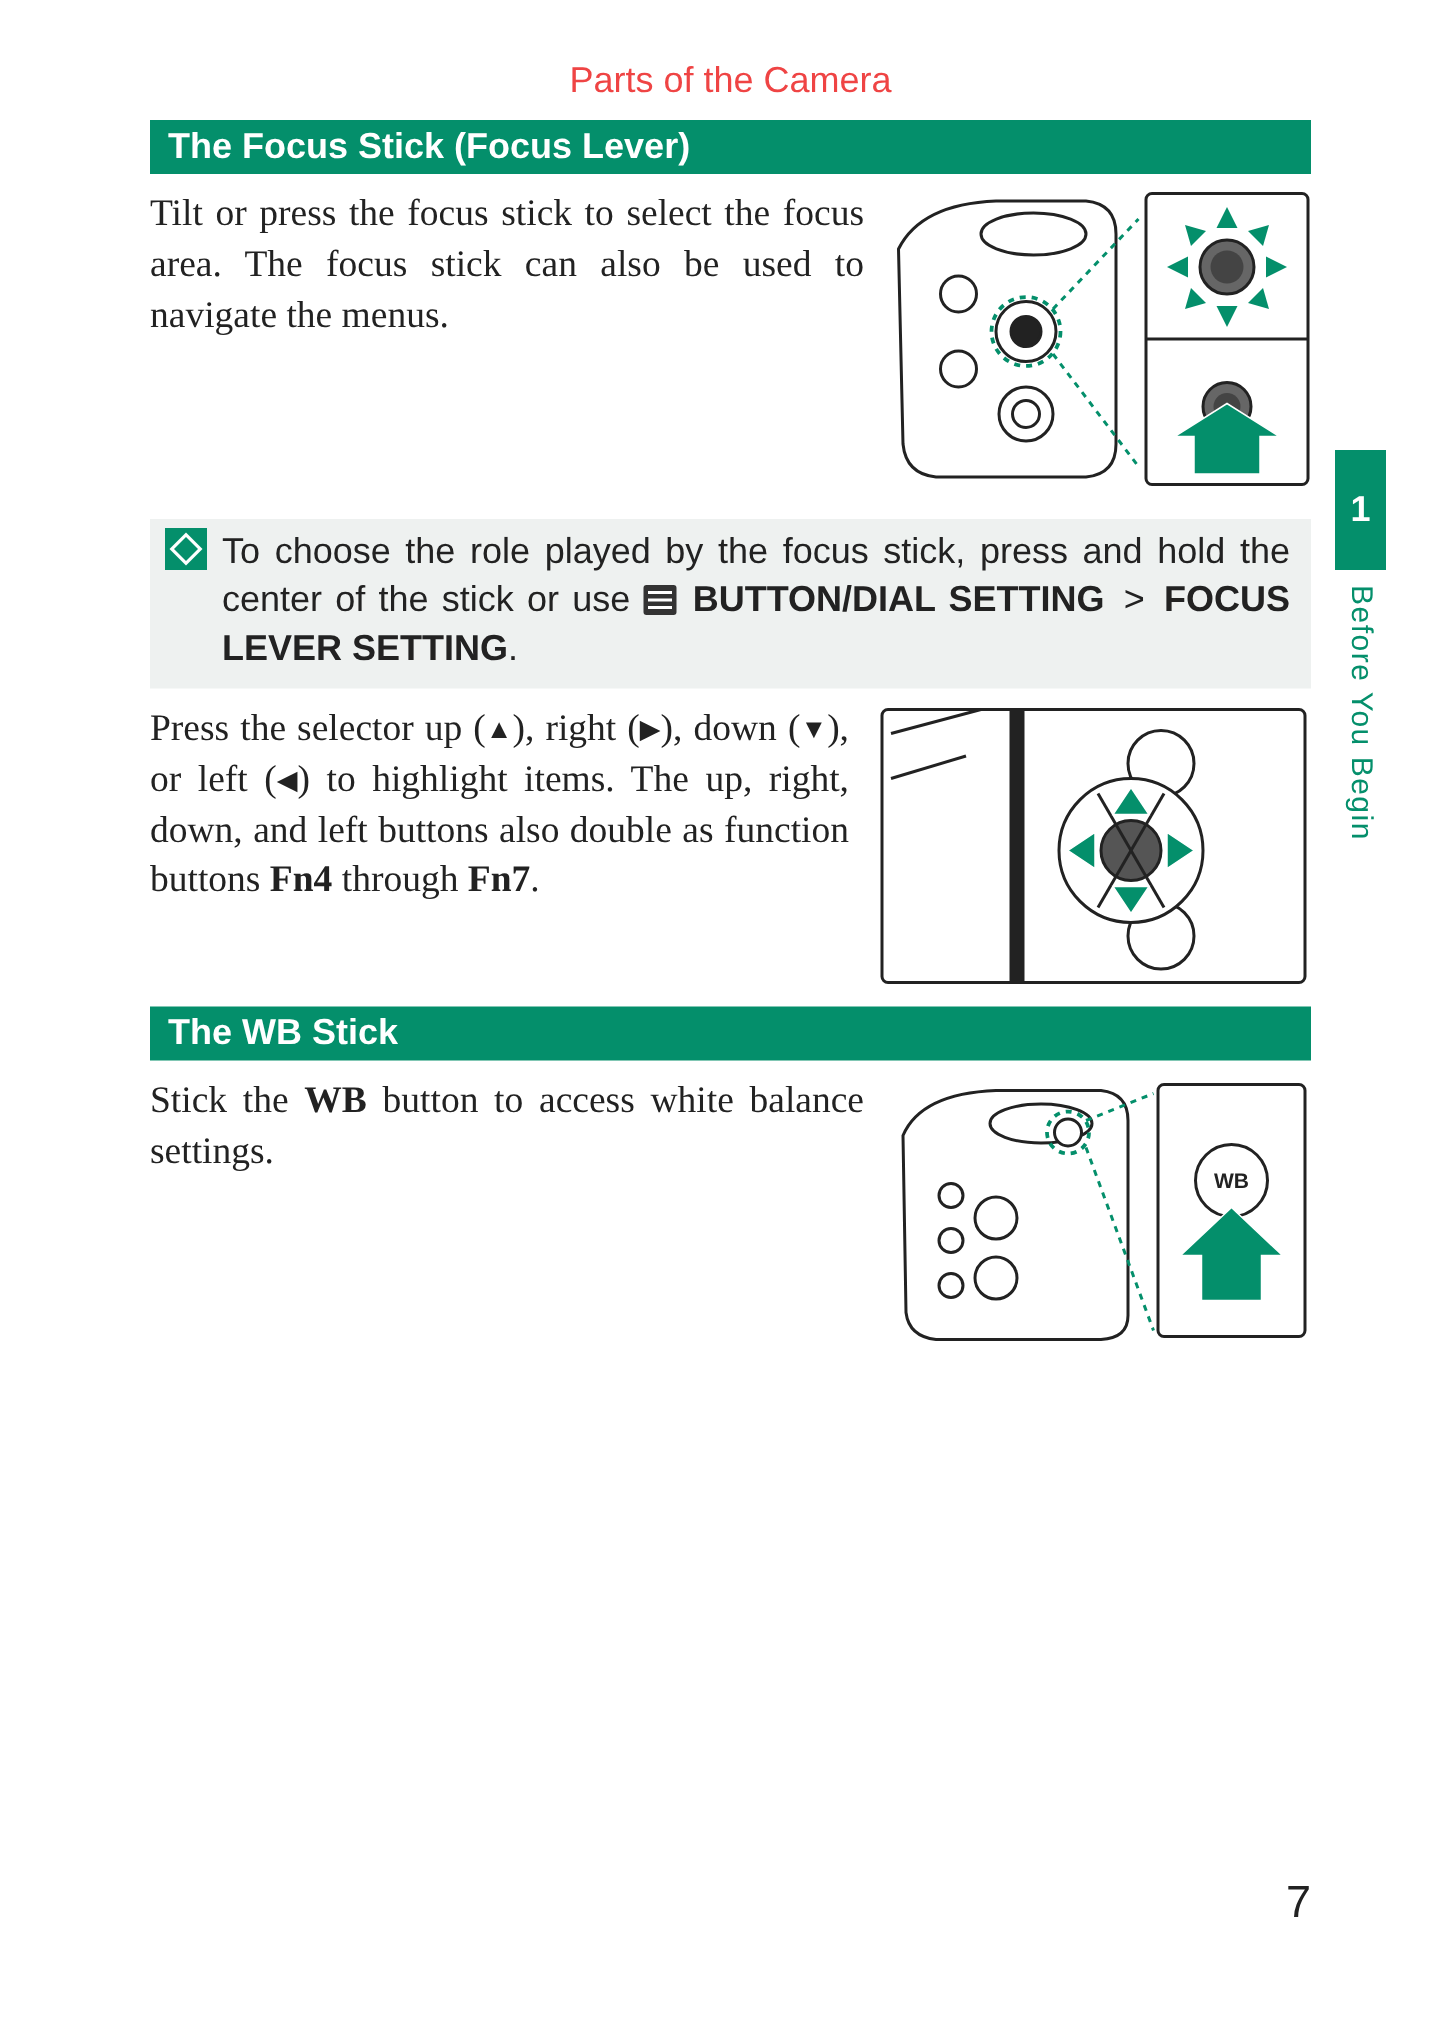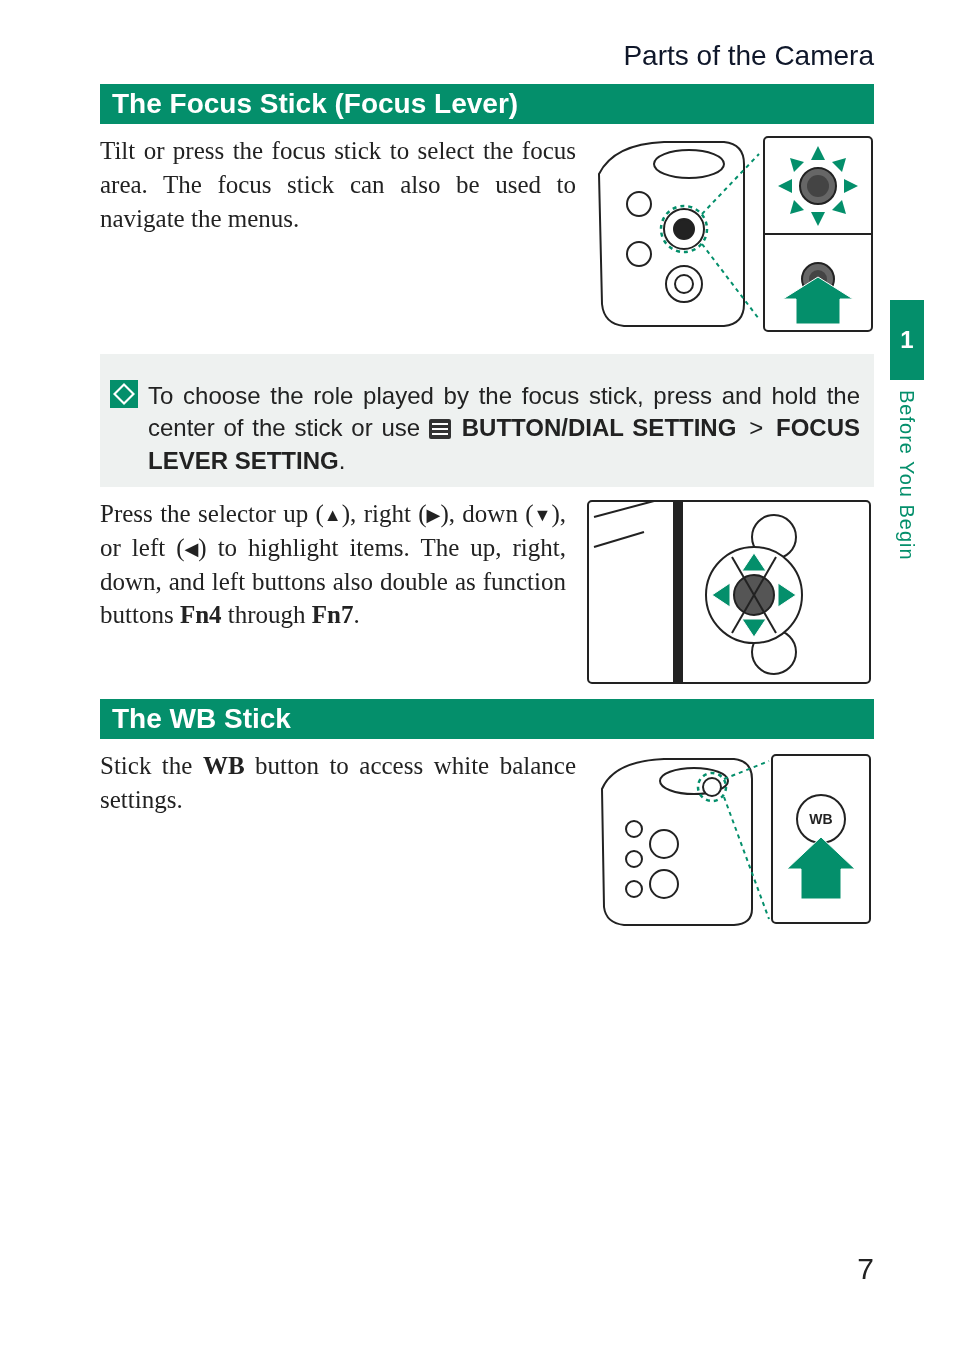--- a/index.html
+++ b/index.html
@@ -1,23 +1,23 @@
 <!DOCTYPE html>
 <html><head>
 <meta charset="utf-8">
 <style>
   * { box-sizing: border-box; margin: 0; padding: 0; }
   html, body { width: 954px; height: 1346px; font-family: "Segoe UI", "Helvetica Neue", Arial, sans-serif; background: #fff; color: #222; }
   .page { position: relative; width: 954px; height: 1346px; padding: 40px 80px 60px 100px; }
-  .crumb { text-align: right; color: #0f172a; font-size: 28px; margin-bottom: 10px; }
-  .section-header { background: #048f6b; color: #fff; font-weight: 700; font-size: 28px; padding: 4px 12px; margin-top: 12px; }
+  .crumb { text-align: center; color: #ef4444; font-size: 24px; margin-bottom: 10px; }
+  .section-header { background: #048f6b; color: #fff; font-weight: 700; font-size: 24px; padding: 4px 12px; margin-top: 12px; }
   .blk { display: flex; gap: 18px; margin-top: 10px; }
   .blk .txt { flex: 1; font-size: 25px; line-height: 1.35; text-align: justify; font-family: Liberation Serif, serif; }
   .blk .fig { flex: 0 0 auto; }
-  .note { background: #eef1f0; padding: 26px 14px 10px 10px; margin-top: 20px; display: flex; gap: 10px; }
+  .note { background: #eef1f0; padding: 6px 14px 10px 10px; margin-top: 20px; display: flex; gap: 10px; }
   .note .icon { flex: 0 0 28px; }
   .note .ntext { flex: 1; font-size: 24px; line-height: 1.35; text-align: justify; }
   .sidebar-tab { position: absolute; right: 30px; top: 300px; width: 34px; height: 80px; background: #048f6b; color: #fff; font-size: 24px; font-weight: 700; display: flex; align-items: center; justify-content: center; }
   .sidebar-text { position: absolute; right: 36px; top: 390px; writing-mode: vertical-rl; color: #048f6b; font-size: 20px; letter-spacing: 1px; }
   .page-num { position: absolute; right: 80px; bottom: 60px; font-size: 30px; }
   .bold { font-weight: 700; }
   .glyph-tri { display: inline-block; font-size: 18px; vertical-align: 1px; }
   .menu-icon { display: inline-block; width: 22px; height: 20px; background: #333; position: relative; vertical-align: -3px; margin-right: 2px; border-radius: 2px; }
   .menu-icon::before { content: ""; position: absolute; left: 3px; top: 4px; width: 16px; height: 2px; background: #fff; box-shadow: 0 5px 0 #fff, 0 10px 0 #fff; }
   .gt { padding: 0 4px; }

